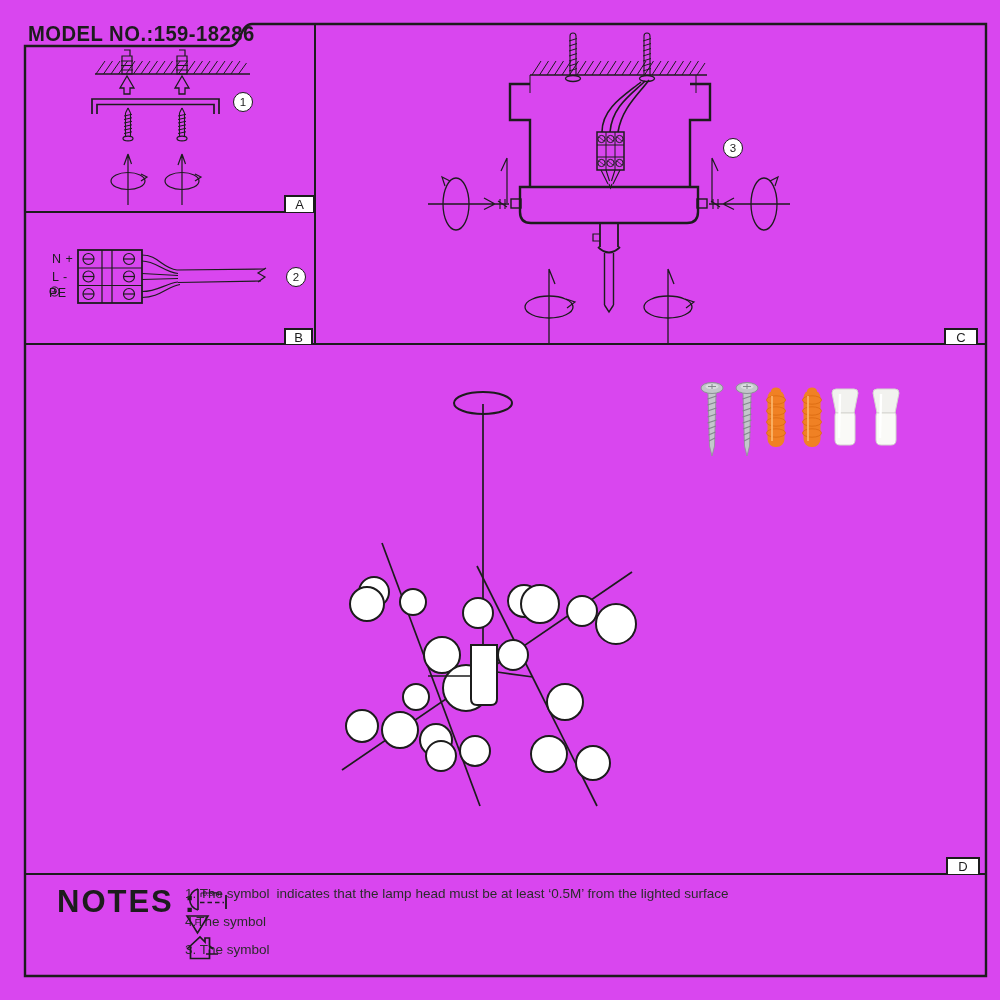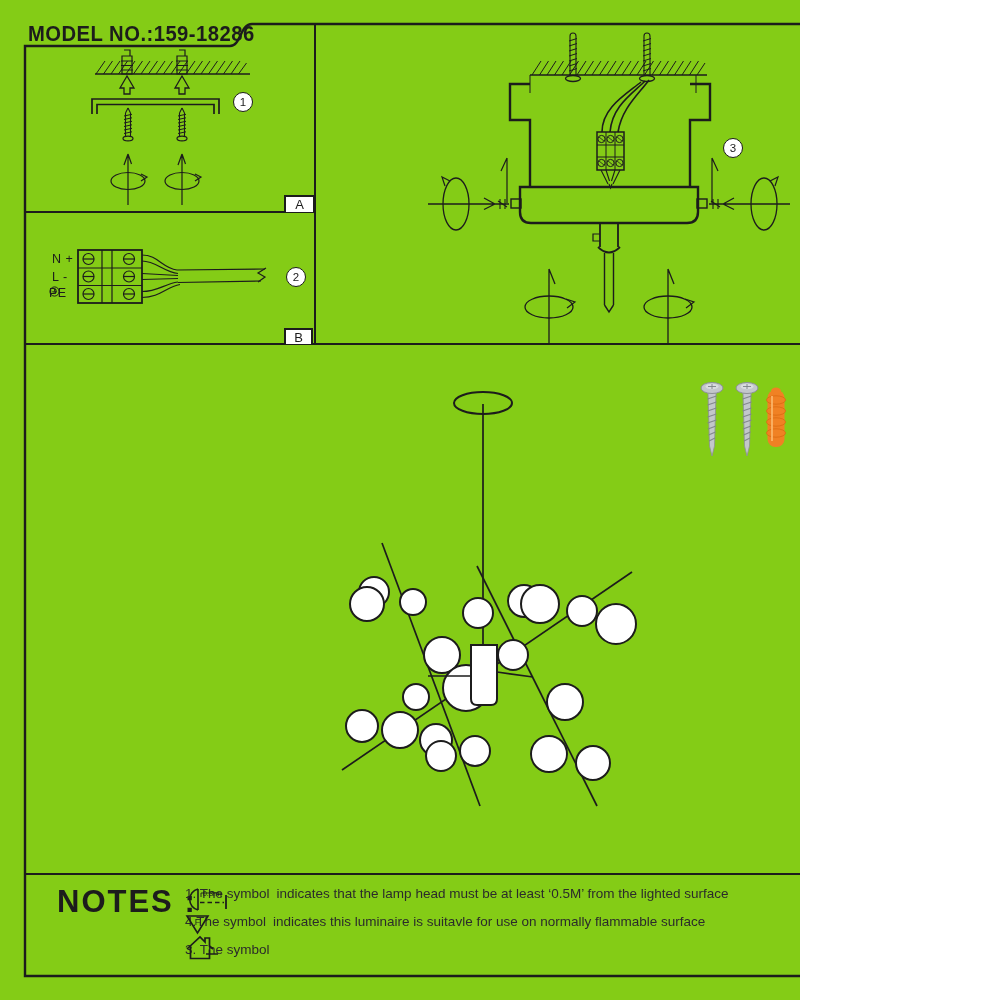--- a/index.html
+++ b/index.html
@@ -1,17 +1,17 @@
 <!DOCTYPE html>
 <html><head>
 <meta charset="utf-8">
 <style>
   html,body{margin:0;padding:0;background:#ffffff;}
   .page{
-    position:relative;width:800px;height:1000px;background:#84cc16;
+    position:relative;width:1000px;height:1000px;background:#d946ef;
     font-family:"Liberation Sans", sans-serif;color:#1c1c1c;overflow:hidden;text-decoration:underline;
   }
   svg{position:absolute;left:0;top:0;}
   .abs{position:absolute;}
   .title{
     left:28px;top:21px;font-size:22px;font-weight:700;letter-spacing:.5px;
     transform:scaleX(.92);transform-origin:left top;white-space:nowrap;
   }
   .sec-box{
     box-sizing:border-box;border:2px solid #1c1c1c;border-bottom:none;
@@ -321,21 +321,20 @@
     </svg>
     <span>indicates that the lamp head must be at least ‘0.5M’ from the lighted surface</span>
   </div>
 
   <div class="abs note-row" style="top:914px;">
     <span>4.The symbol</span>
     <svg width="25" height="21" viewBox="0 0 25 21" class="note-icon">
       <polygon points="2,2 23,2 12.5,19" fill="none" stroke="#1c1c1c" stroke-width="1.6"></polygon>
       <text x="12.5" y="10.5" text-anchor="middle" font-size="9" fill="#1c1c1c">F</text>
     </svg>
-    <span>indicates this luminaire is suitavle for use on normally flammable surface</span>
   </div>
 
   <div class="abs note-row" style="top:942px;">
     <span>3. The symbol</span>
     <svg width="33" height="29" viewBox="0 0 33 29" class="note-icon" style="margin-top:-8px;">
       <path d="M2 15 L15 3 L20 8 L20 4 L24.5 4 L24.5 12 L28 15" fill="none" stroke="#1c1c1c" stroke-width="1.7"></path>
       <path d="M5.5 13 V24.5 H24.5 V15.5" fill="none" stroke="#1c1c1c" stroke-width="1.7"></path>
       <path d="M21 20 H33" fill="none" stroke="#1c1c1c" stroke-width="1.5"></path>
     </svg>
   </div>

